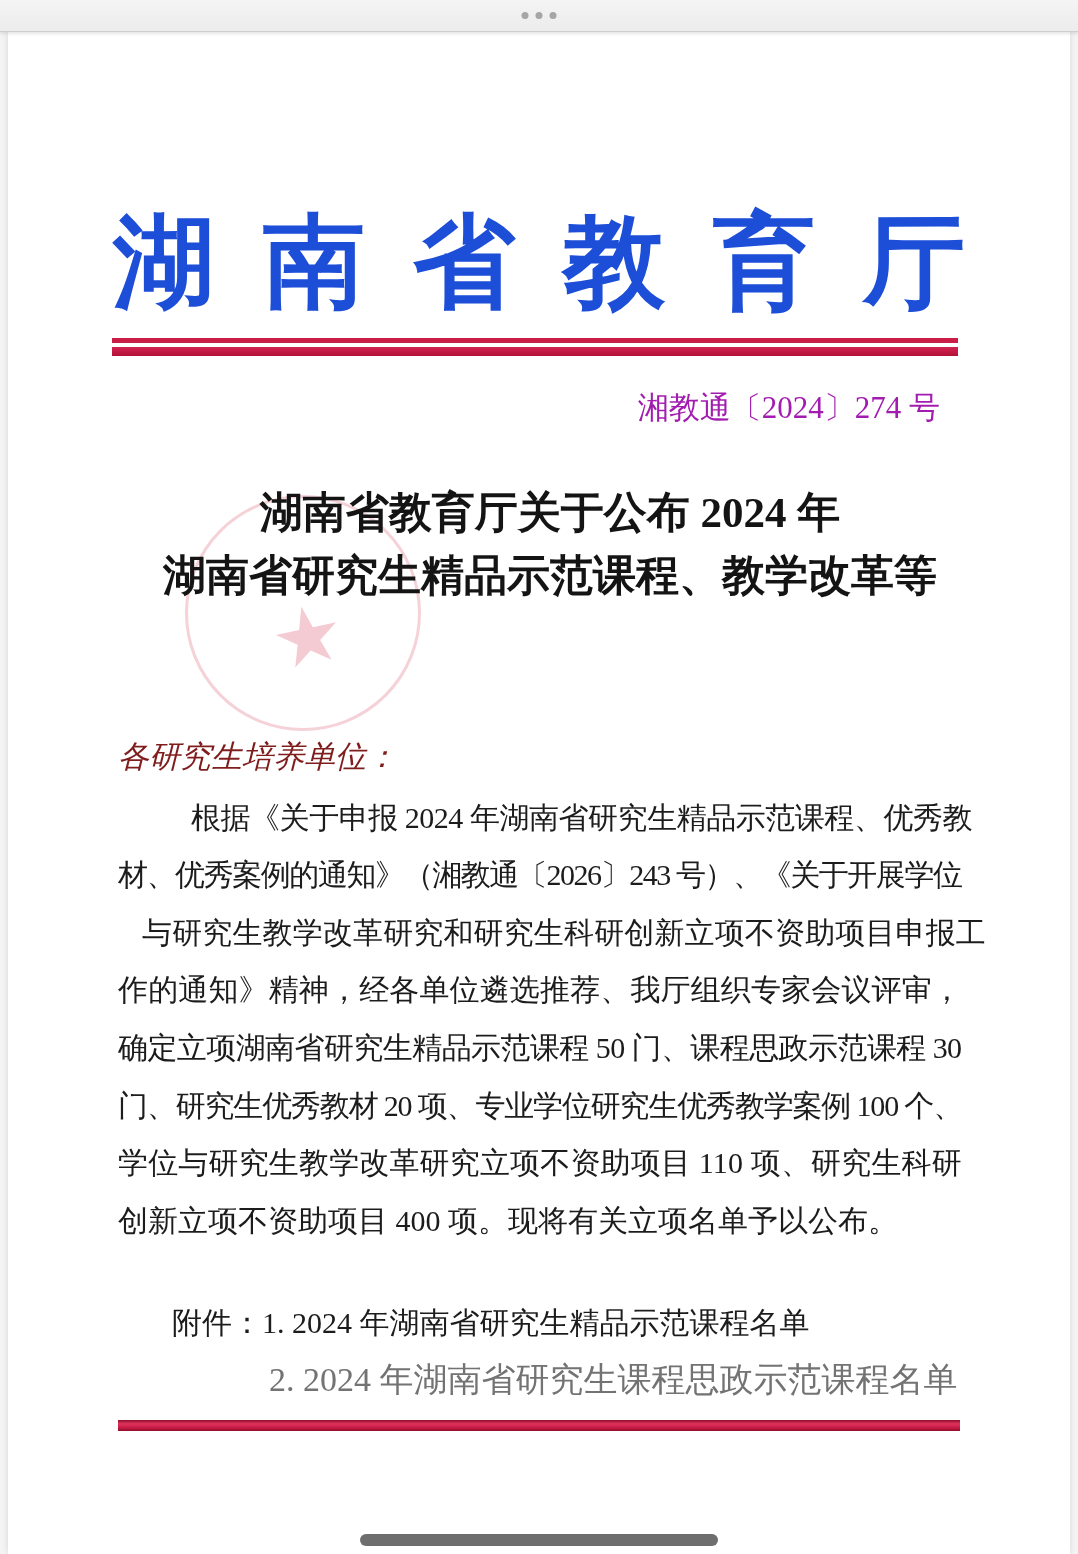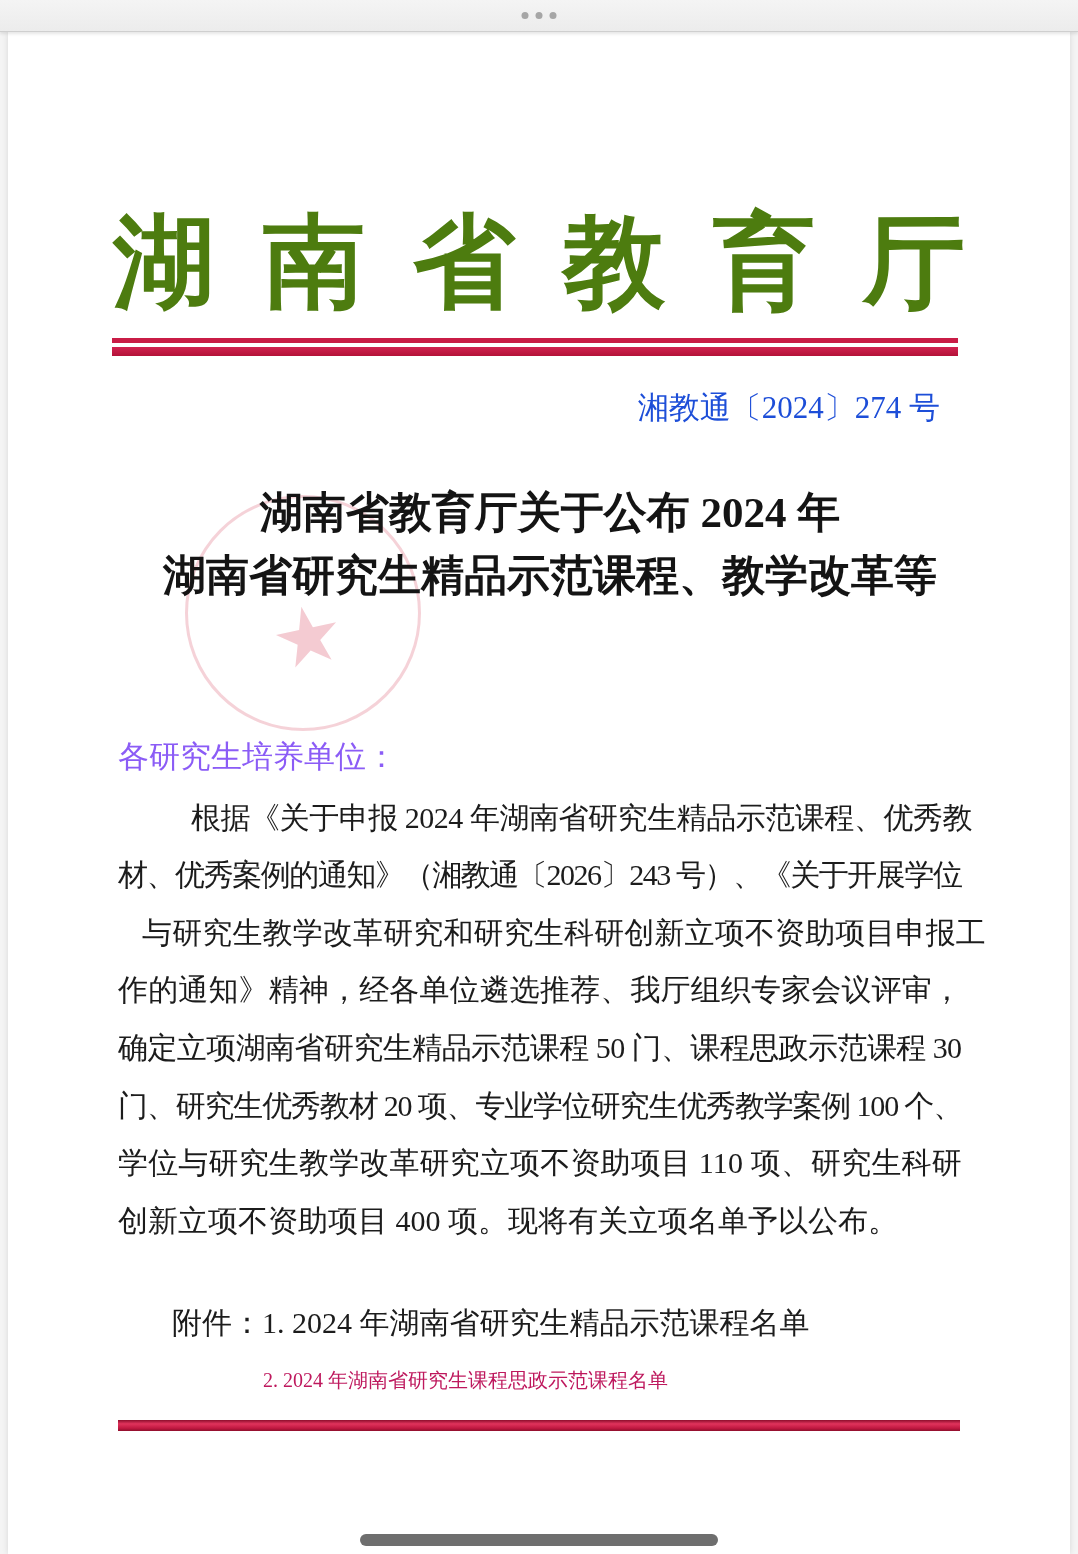--- a/index.html
+++ b/index.html
@@ -36,30 +36,30 @@
 
   
   .org-name{
     position:absolute;left:0;top:208px;width:1078px;
     text-align:center;z-index:3;
   }
   .org-name span{
     display:inline-block;white-space:nowrap;
     font-size:102px;line-height:110px;font-weight:bold;
     letter-spacing:48px;margin-right:-48px;
-    color:#4d7c0f;
+    color:#1d4ed8;
   }
   .rule-top{position:absolute;left:112px;top:338px;width:846px;z-index:3;}
   .rule-top .r1{height:5px;background:#c91c46;}
   .rule-top .gap{height:4px;background:#ffffff;}
   .rule-top .r2{height:9px;background:linear-gradient(#d22250,#b31238);}
 
   .doc-number{
     position:absolute;right:138px;top:388px;
-    font-size:31px;line-height:40px;color:#1d4ed8;
+    font-size:31px;line-height:40px;color:#a21caf;
     white-space:nowrap;z-index:3;text-align:center;
   }
 
   
   .title-line{
     position:absolute;left:22px;right:0;text-align:center;
     font-size:43px;line-height:50px;font-weight:bold;color:#141414;
     white-space:nowrap;z-index:3;
   }
   .t1{top:488px;} .t2{top:551px;} .t3{top:614px;}
@@ -74,38 +74,38 @@
     position:absolute;left:276px;top:606px;width:64px;height:64px;
     background:rgba(225,118,138,0.38);
     clip-path:polygon(50% 0%,61% 35%,98% 35%,68% 57%,79% 91%,50% 70%,21% 91%,32% 57%,2% 35%,39% 35%);
     transform:rotate(-12deg);
     z-index:2;
   }
 
   
   .salutation{
     position:absolute;left:118px;top:737px;
-    font-size:31px;line-height:40px;color:#8b5cf6;white-space:nowrap;z-index:3;
+    font-size:31px;line-height:40px;color:#7f1d1d;white-space:nowrap;z-index:3;font-style:italic;
   }
   .bline{
     position:absolute;width:844px;left:118px;height:42px;
     font-size:30px;line-height:40px;color:#1c1c1c;z-index:3;
   }
   .bline span{display:inline-block;white-space:nowrap;}
   .indent{left:191px;width:781px;}
   .b0{top:798px;} .b1{top:855px;} .b2{top:913px;} .b3{top:970px;}
   .b4{top:1028px;} .b5{top:1086px;} .b6{top:1143px;} .b7{top:1201px;}
 
   .attach1{
     position:absolute;left:172px;top:1303px;
     font-size:30px;line-height:40px;color:#1c1c1c;white-space:nowrap;z-index:3;
   }
   .attach2{
-    position:absolute;left:263px;top:1360px;
-    font-size:20px;line-height:40px;color:#be185d;white-space:nowrap;z-index:3;
+    position:absolute;left:269px;top:1360px;
+    font-size:34px;line-height:40px;color:#737373;white-space:nowrap;z-index:3;
   }
 
   .rule-bottom{
     position:absolute;left:118px;top:1420px;width:842px;height:11px;
     background:linear-gradient(#8e0e2c,#e0335c 35%,#c01840 75%,#8e0e2c);
     z-index:3;
   }
 </style>
 </head>
 <body>

